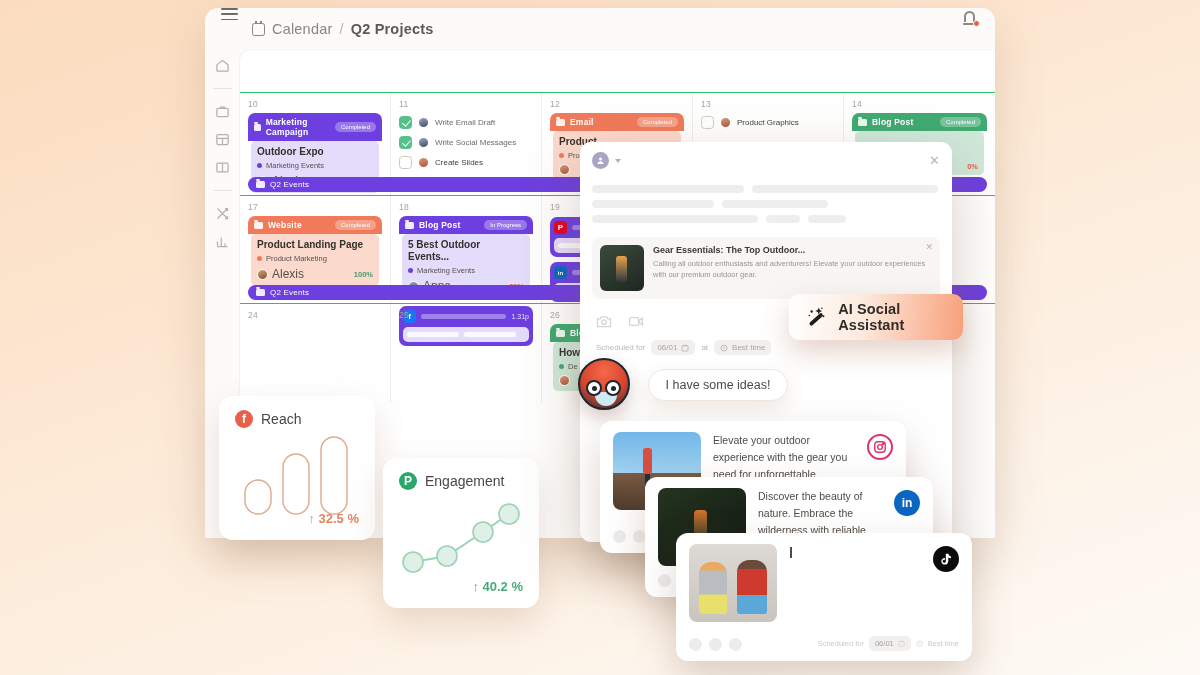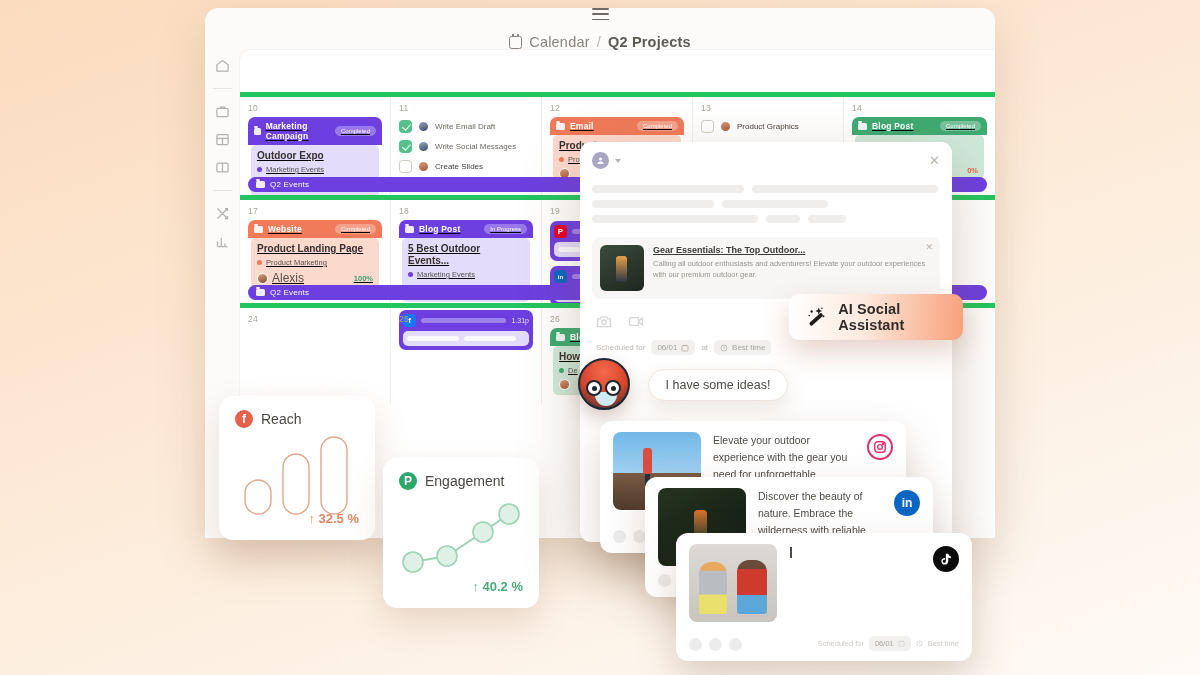--- a/index.html
+++ b/index.html
@@ -9,22 +9,22 @@
     background:linear-gradient(160deg,#fbdcbe 0%,#fce4cd 28%,#fdeede 58%,#fdf6ee 85%,#fefaf5 100%);
     position:relative;
   }
   
   .app-window{
     position:absolute; left:205px; top:8px; width:790px; height:530px;
     background:#fcfbfa; border-radius:14px 14px 0 0;
     box-shadow:0 18px 48px rgba(140,100,70,.22);
     overflow:hidden;
   }
-  .topbar{ height:42px; display:flex; align-items:center; gap:14px; padding:0 16px;
-    background:#fcfbfa; position:relative;flex-direction:column; }
+  .topbar{ height:42px; display:flex; gap:14px; padding:0 16px;
+    background:#fcfbfa; position:relative; }
   .hamburger{ width:17px; display:flex; flex-direction:column; gap:3.5px; cursor:pointer;}
   .hamburger i{ display:block; height:1.8px; background:#6e6a66; border-radius:2px;}
   .crumbs{ display:flex; align-items:center; gap:7px; font-size:14.5px; color:#8a8580; letter-spacing:.2px;}
   .crumbs .cur{ color:#5d5954; font-weight:600;}
   .crumbs .sep{ color:#b9b4ae;}
   .cal-ico{ width:13px;height:13px;border:1.6px solid #8a8580;border-radius:2.5px;position:relative;}
   .cal-ico:before{content:"";position:absolute;top:-3px;left:2px;width:2px;height:3px;background:#8a8580;}
   .cal-ico:after{content:"";position:absolute;top:-3px;right:2px;width:2px;height:3px;background:#8a8580;}
   .bell-wrap{ margin-left:auto; position:relative; width:18px; height:18px;}
   .bell{ width:11px;height:11px;border:2px solid #8d8883;border-radius:50% 50% 0 0;border-bottom:none;
@@ -35,33 +35,33 @@
   .body-row{ display:flex; height:calc(100% - 42px); }
   .sidebar{ width:35px; display:flex; flex-direction:column; align-items:center; gap:13px; padding-top:8px;}
   .sb-icon{ width:15px;height:15px; opacity:.5; cursor:pointer;}
   .sb-div{ width:19px; height:1px; background:#e6e2dd; margin:2px 0;}
 
   .canvas{ flex:1; background:#fff; border-radius:10px 0 0 0; position:relative; overflow:hidden;
     box-shadow:-1px -1px 0 rgba(0,0,0,.03);}
 
   
   .cal{ position:absolute; inset:0; padding:42px 0 0 0;}
-  .week{ position:relative; border-top:5px solid #22c55e; height:100px;}
+  .week{ position:relative; border-top:1px solid #22c55e; height:100px;}
   .week.w1{height:103px;} .week.w2{height:108px;}
   .cells{ display:grid; grid-template-columns:repeat(5,1fr); height:100%;}
   .cell{ border-right:1px solid #f0eeeb; padding:6px 8px; position:relative;}
   .daynum{ font-size:8.5px; color:#a9a49e; letter-spacing:.3px;}
   .banner{ position:absolute; left:8px; right:8px; height:15px; border-radius:8px;
     background:#6d3fe0; display:flex; align-items:center; gap:5px; padding:0 8px; }
   .banner span{ font-size:8px; color:#fff; font-weight:400; letter-spacing:.2px;}
   .folder{ width:9px;height:7px;background:#fff;border-radius:1.5px; position:relative; opacity:.9;}
   .folder:before{content:"";position:absolute;top:-2px;left:0;width:4px;height:2px;background:#fff;border-radius:1px;}
 
   
-  .ev{ border-radius:7px; padding:0; overflow:hidden; margin-top:4px;text-decoration:underline; }
+  .ev{ border-radius:7px; padding:0; overflow:hidden; margin-top:4px; }
   .ev-head{ display:flex;align-items:center; gap:5px; padding:4px 6px; }
   .ev-head .t{ font-size:8.5px; font-weight:700; color:#fff; letter-spacing:.2px;}
   .pill{ margin-left:auto; font-size:6px; color:#fff; background:rgba(255,255,255,.3);
     border-radius:7px; padding:2px 6px; white-space:nowrap;}
   .ev-body{ margin:0 3px 3px; border-radius:5px; padding:5px 6px;}
   .ev-title{ font-size:10px; font-weight:700; color:#33302d; line-height:1.2;}
   .ev-tag{ font-size:7.5px; margin-top:3px; display:flex; align-items:center; gap:4px;}
   .dot{ width:5px;height:5px;border-radius:50%; display:inline-block;}
   .ev-foot{ display:flex; align-items:center; gap:4px; margin-top:4px;}
   .av{ width:11px;height:11px;border-radius:50%; background:linear-gradient(160deg,#d9a179,#7b4f36); border:1px solid #fff;}
@@ -109,21 +109,21 @@
   .avatar-sel{ width:17px;height:17px;border-radius:50%;background:#a9a5c4;display:flex;align-items:center;justify-content:center;}
   .caret{ width:0;height:0;border-left:3.5px solid transparent;border-right:3.5px solid transparent;border-top:4px solid #b6b2ad; margin-left:6px;}
   .m-close{ margin-left:auto; color:#b9b4ae; font-size:13px; cursor:pointer; line-height:1;}
   .sk{ height:8px; border-radius:5px; background:#f0eeec;}
   .sk-rows{ padding:6px 12px 0;}
   .sk-row{ display:flex; gap:8px; margin-bottom:7px;}
 
   .preview{ margin:14px 12px 0; background:#f7f6f5; border-radius:8px; padding:8px; display:flex; gap:9px; position:relative;}
   .pv-img{ width:44px;height:46px;border-radius:6px; background:linear-gradient(150deg,#3c4a3d,#1d2720);flex:none; position:relative; overflow:hidden;}
   .pv-img:after{content:"";position:absolute;left:16px;top:11px;width:11px;height:26px;background:linear-gradient(#e8a24a,#2c3742);border-radius:3px;}
-  .pv-t{ font-size:9px; font-weight:700; color:#3b3835;text-decoration:underline;}
+  .pv-t{ font-size:9px; font-weight:700; color:#3b3835;}
   .pv-d{ font-size:7.5px; color:#9a948e; line-height:1.5; margin-top:3px;}
   .pv-x{ position:absolute; right:7px; top:5px; color:#b9b4ae; font-size:9px;}
 
   .m-tools{ display:flex; gap:16px; padding:16px 16px 0; }
   .tool{ width:16px;height:13px; opacity:.35;}
   .sched{ display:flex; align-items:center; gap:6px; padding:12px 16px 0; font-size:8px; color:#bcb7b1;}
   .chipx{ background:#f2f0ee; border-radius:5px; padding:3px 6px; display:flex;align-items:center;gap:4px; color:#a9a49e;}
 
   
   .ai-badge{ position:absolute; left:789px; top:294px; width:174px; height:46px; border-radius:10px;

